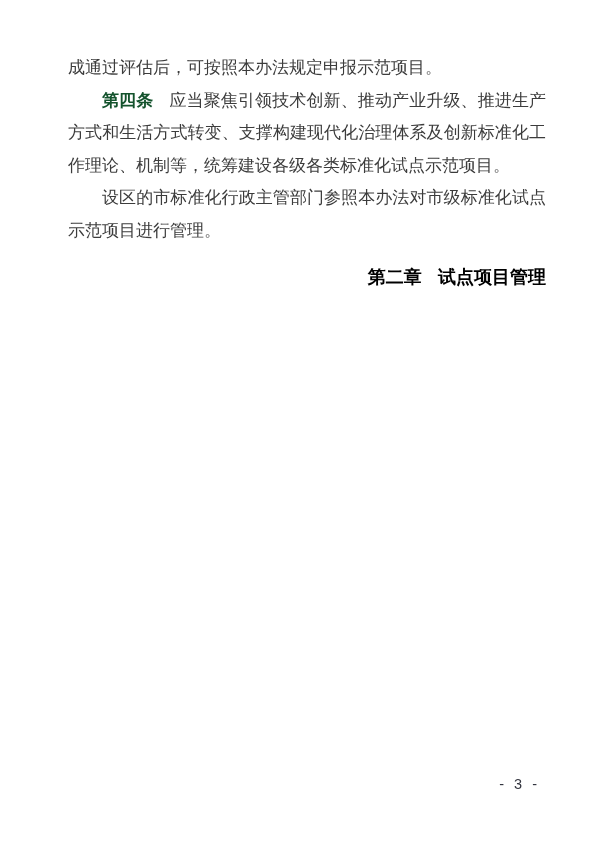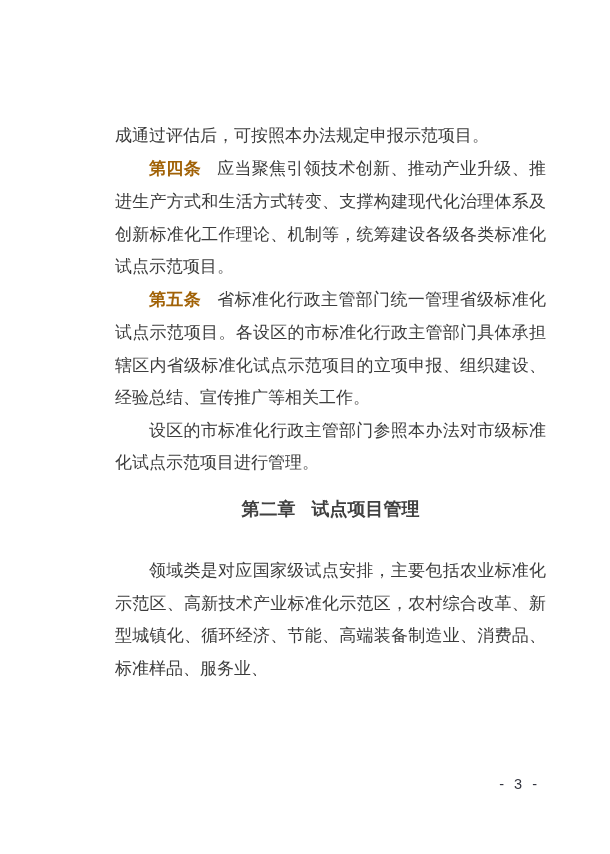--- a/index.html
+++ b/index.html
@@ -10,50 +10,49 @@
   .page {
     position: relative;
     width: 610px;
     height: 854px;
     background: #ffffff;
     overflow: hidden;
     font-family: "Liberation Serif", "DejaVu Serif", serif;
     color: #3c3c3c;
   }
   .content {
-    padding: 120px 64px 0 68px;
+    padding: 52px 64px 0 68px;
     font-size: 17px;
     line-height: 32.5px;
     text-align: justify;
     text-justify: inter-ideograph;
-    margin-left: 47px;
   }
   .para {
     margin: 0;
     text-indent: 2em;
     word-break: break-all;
   }
   .para.no-indent {
     text-indent: 0;
   }
   .article-num {
-    font-family: Liberation Mono, monospace;
+    font-family: Liberation Serif, serif;
     font-weight: bold;
-    color: #a16207;
+    color: #14532d;
     margin-right: 0.95em;
   }
   .chapter {
     margin: 14px 0 29px 0;
-    text-align: center;
+    text-align: right;
     text-indent: 0;
-    font-family: Liberation Mono, monospace;
+    font-family: Liberation Sans, sans-serif;
     font-weight: bold;
     font-size: 18px;
     line-height: 32.5px;
-    color: #404040;
+    color: #000000;
   }
   .chapter .chapter-label {
     margin-right: 0.9em;
   }
   .page-number {
     position: absolute;
     right: 70px;
     bottom: 62px;
     font-family: "Liberation Sans", "DejaVu Sans", sans-serif;
     font-size: 14.5px;
@@ -64,26 +63,24 @@
 </head>
 <body>
 
 <div class="page">
   <div class="content">
 
     <p class="para no-indent"><span>成通过评估后，可按照本办法规定申报示范项目。</span></p>
 
     <p class="para"><span class="article-num">第四条</span><span>应当聚焦引领技术创新、推动产业升级、推进生产方式和生活方式转变、支撑构建现代化治理体系及创新标准化工作理论、机制等，统筹建设各级各类标准化试点示范项目。</span></p>
 
-    <p class="para"><span class="article-num">第五条</span><span>省标准化行政主管部门统一管理省级标准化试点示范项目。各设区的市标准化行政主管部门具体承担辖区内省级标准化试点示范项目的立项申报、组织建设、经验总结、宣传推广等相关工作。</span></p>
 
     <p class="para"><span>设区的市标准化行政主管部门参照本办法对市级标准化试点示范项目进行管理。</span></p>
 
 
     <h2 class="chapter"><span class="chapter-label">第二章</span><span>试点项目管理</span></h2>
 
 
-    <p class="para"><span>领域类是对应国家级试点安排，主要包括农业标准化示范区、高新技术产业标准化示范区，农村综合改革、新型城镇化、循环经济、节能、高端装备制造业、消费品、标准样品、服务业、</span></p>
 
   </div>
 
   <div class="page-number">- 3 -</div>
 </div>
 
 </body></html>

